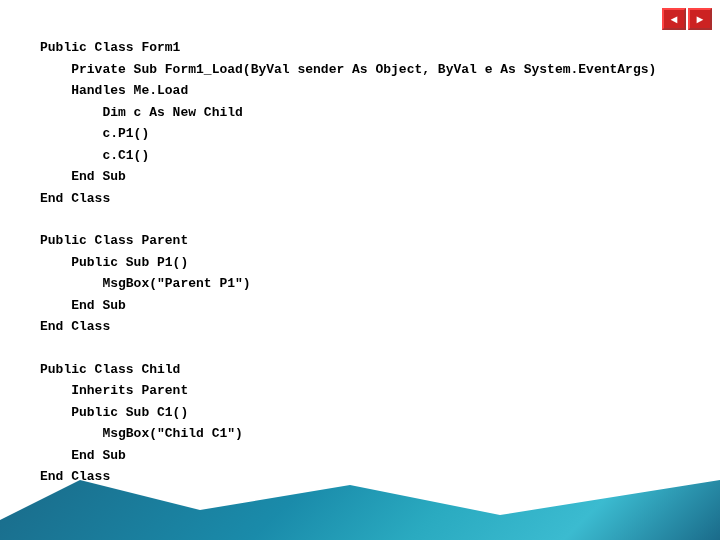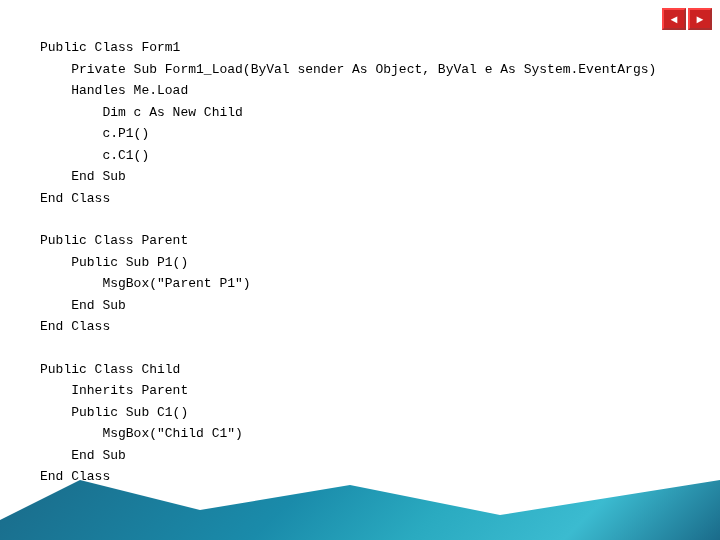--- a/index.html
+++ b/index.html
@@ -20,21 +20,21 @@
       position: relative;
       overflow: hidden;
     }
 
     .code-area {
       padding: 20px 40px;
       padding-top: 16px;
       font-size: 13px;
       line-height: 1.65;
       color: #000000;
-      font-weight: normal;
+      font-weight: bold;
       white-space: pre;
     }
 
     .nav-buttons {
       position: absolute;
       top: 8px;
       right: 8px;
       display: flex;
       gap: 2px;
     }

